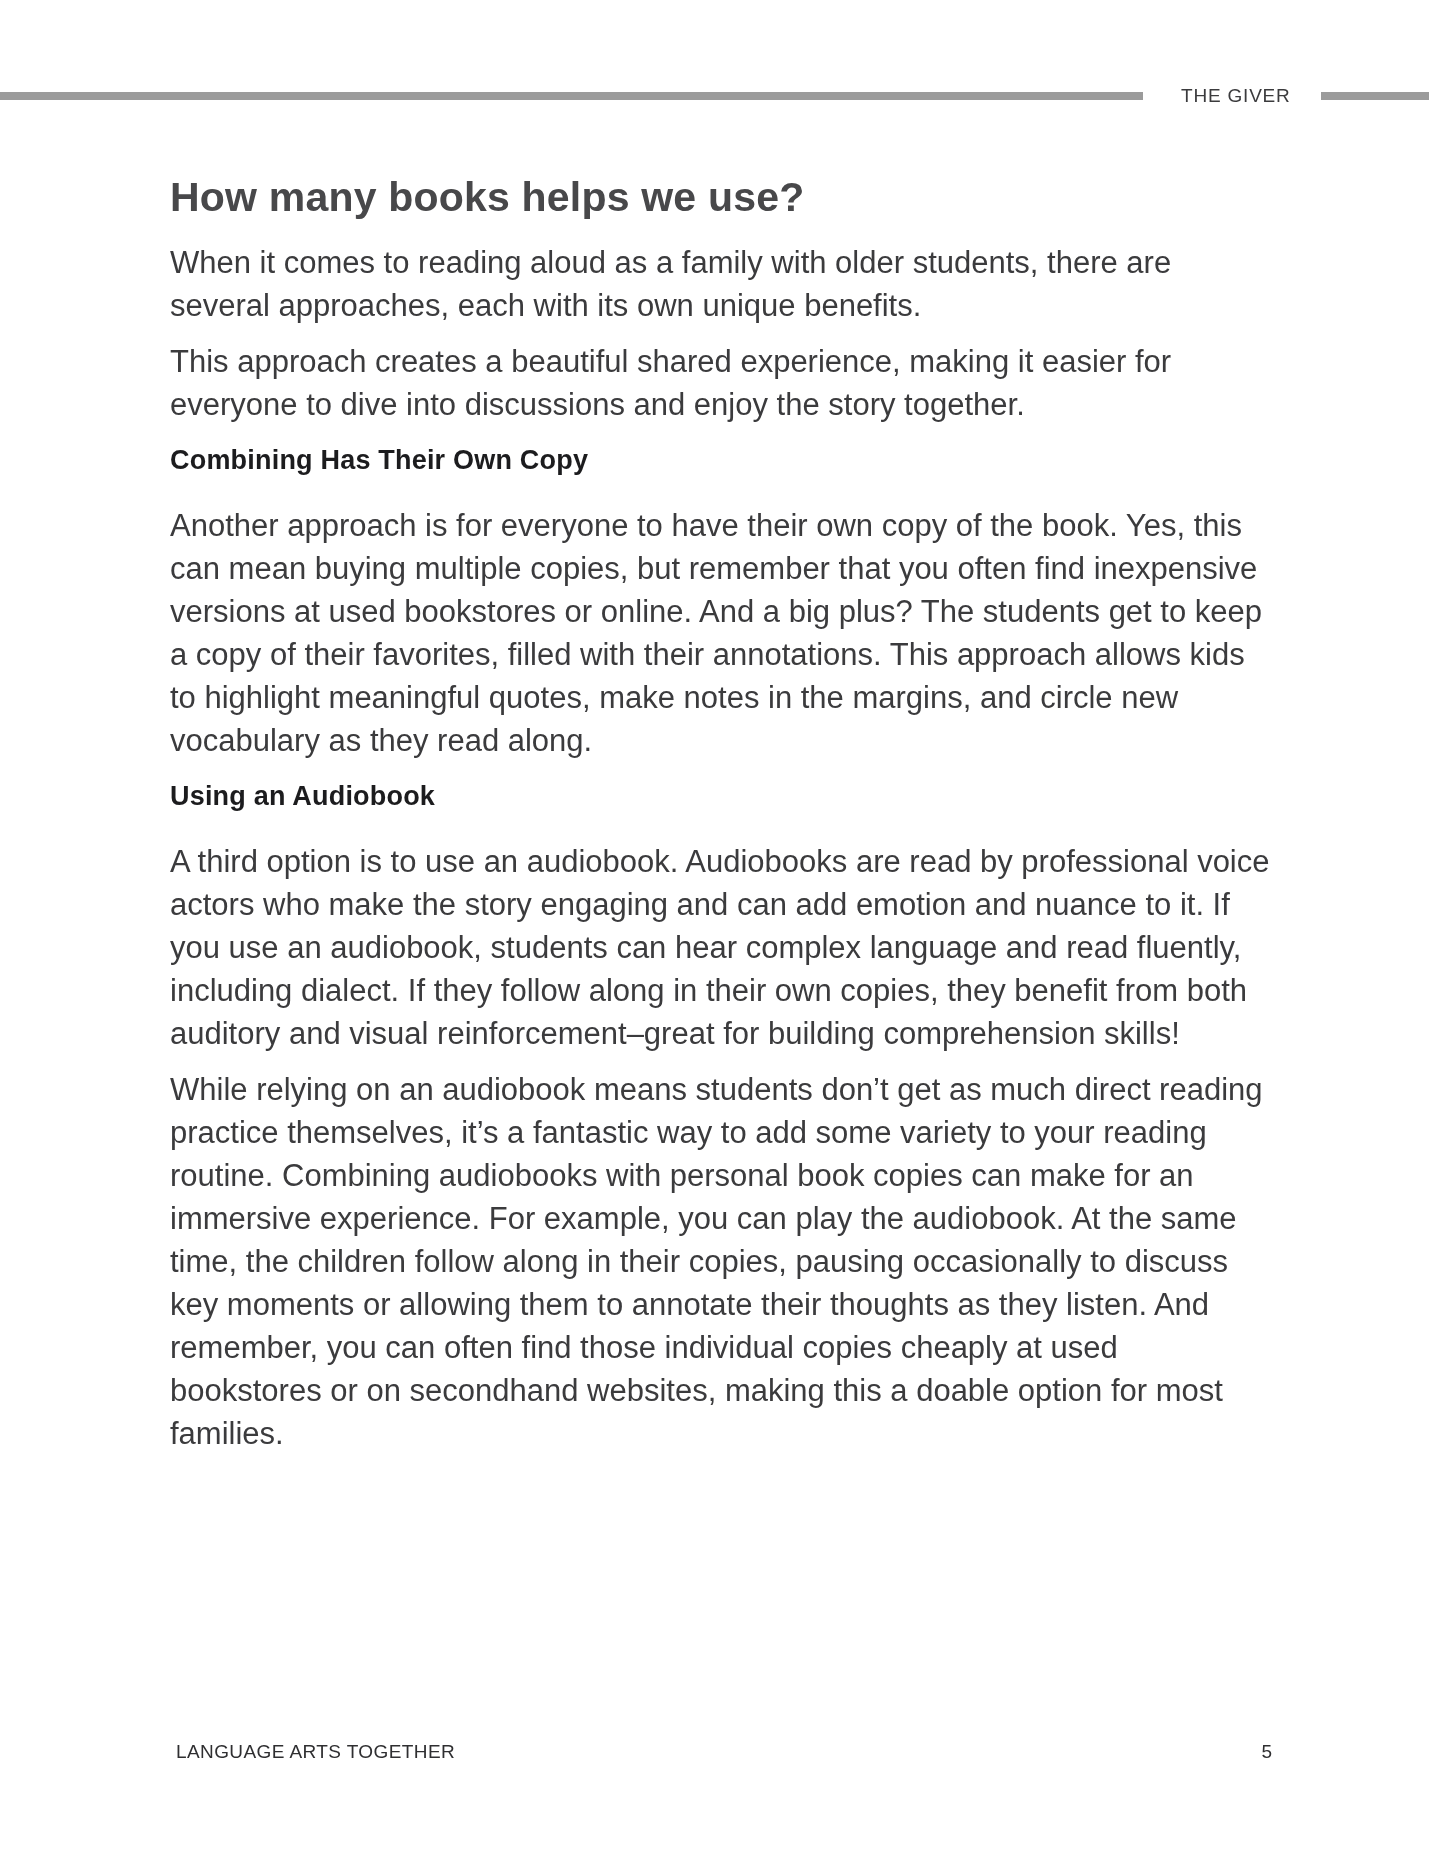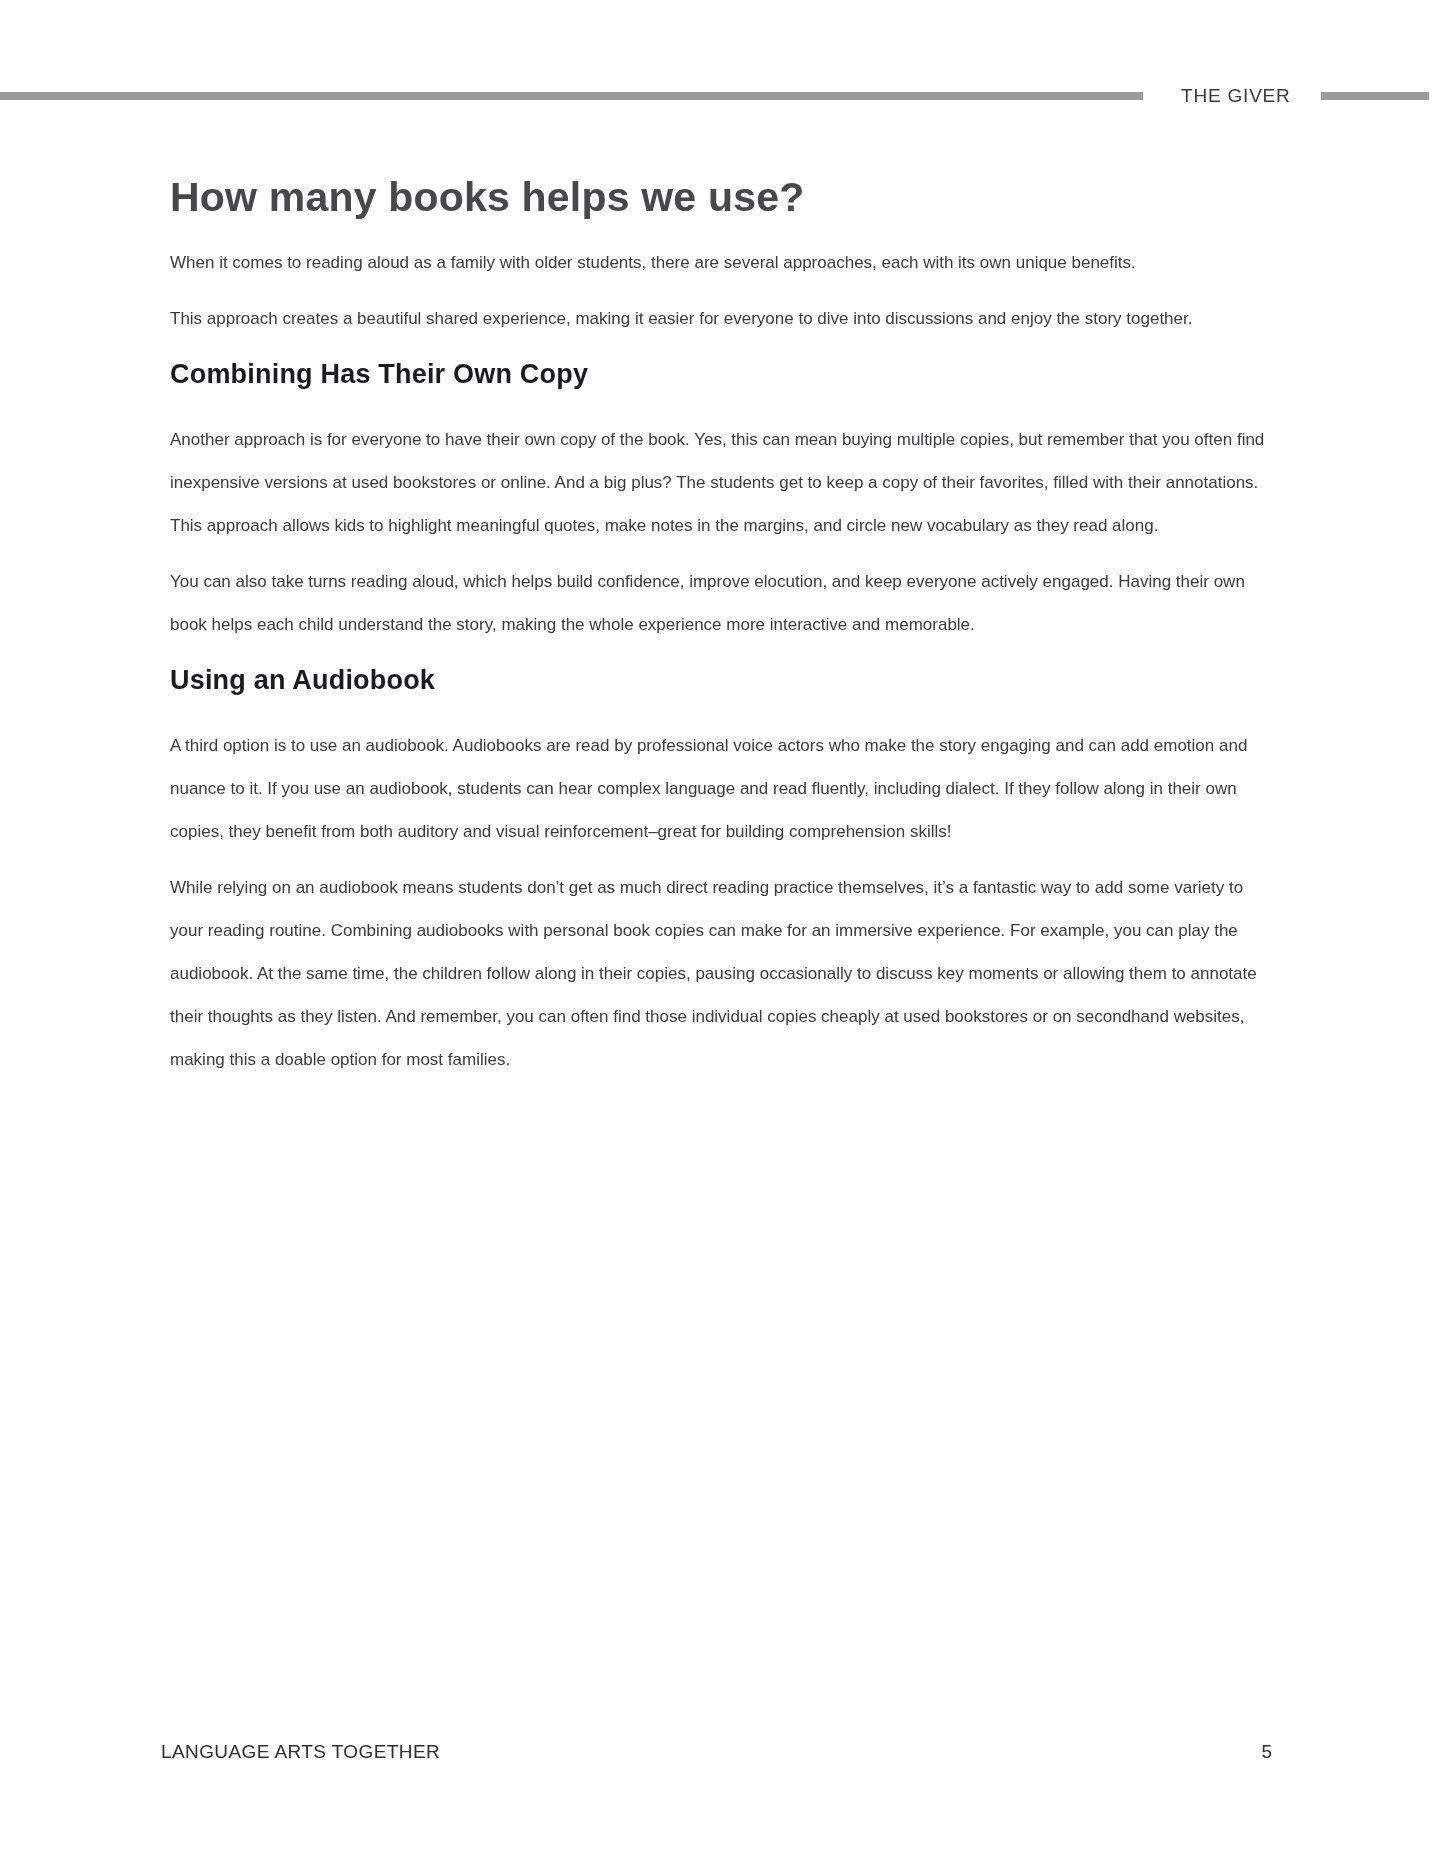--- a/index.html
+++ b/index.html
@@ -51,40 +51,40 @@
   .content h1 {
     margin: 0 0 18px 0;
     font-size: 41px;
     line-height: 52px;
     font-weight: 700;
     letter-spacing: 0.2px;
     color: var(--h1-color, #48484a);
   }
   .content p {
     margin: 0 0 13px 0;
-    font-size: 17px;
+    font-size: 31px;
     line-height: 43px;
     font-weight: 400;
     color: var(--body-color, #3b3b3d);
   }
   .content h2 {
     margin: 10px 0 22px 0;
     font-size: 27px;
     line-height: 43px;
     font-weight: 700;
     letter-spacing: 0.2px;
     color: var(--h2-color, #1c1c1e);
   }
   section { margin: 0; }
 
   
   .page-footer {
     position: absolute;
     top: 1740px;
-    left: 161px;
+    left: 176px;
     right: 173px;
     display: flex;
     justify-content: space-between;
     align-items: baseline;
     font-size: 19px;
     line-height: 24px;
     color: var(--footer-color, #2f2f31);
   }
   .footer-brand { letter-spacing: 0.4px; }
   .footer-page  { letter-spacing: 0; }
@@ -105,21 +105,20 @@
 
     <p>When it comes to reading aloud as a family with older students, there are several approaches, each with its own unique benefits.</p>
 
     <section>
       <p>This approach creates a beautiful shared experience, making it easier for everyone to dive into discussions and enjoy the story together.</p>
     </section>
 
     <section>
       <h2>Combining Has Their Own Copy</h2>
       <p>Another approach is for everyone to have their own copy of the book. Yes, this can mean buying multiple copies, but remember that you often find inexpensive versions at used bookstores or online. And a big plus? The students get to keep a copy of their favorites, filled with their annotations. This approach allows kids to highlight meaningful quotes, make notes in the margins, and circle new vocabulary as they read along.</p>
-      <p>You can also take turns reading aloud, which helps build confidence, improve elocution, and keep everyone actively engaged. Having their own book helps each child understand the story, making the whole experience more interactive and memorable.</p>
     </section>
 
     <section>
       <h2>Using an Audiobook</h2>
       <p>A third option is to use an audiobook. Audiobooks are read by professional voice actors who make the story engaging and can add emotion and nuance to it. If you use an audiobook, students can hear complex language and read fluently, including dialect. If they follow along in their own copies, they benefit from both auditory and visual reinforcement–great for building comprehension skills!</p>
       <p>While relying on an audiobook means students don’t get as much direct reading practice themselves, it’s a fantastic way to add some variety to your reading routine. Combining audiobooks with personal book copies can make for an immersive experience. For example, you can play the audiobook. At the same time, the children follow along in their copies, pausing occasionally to discuss key moments or allowing them to annotate their thoughts as they listen. And remember, you can often find those individual copies cheaply at used bookstores or on secondhand websites, making this a doable option for most families.</p>
     </section>
   </main>
 
   <footer class="page-footer">

